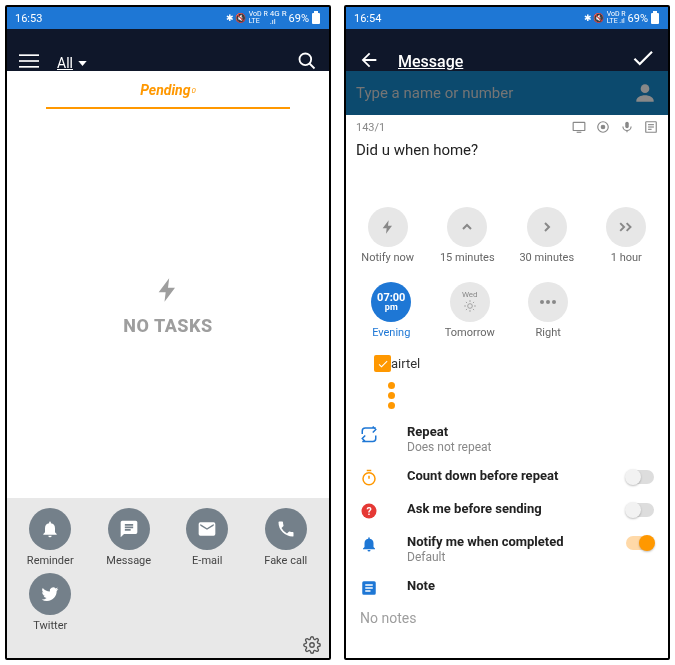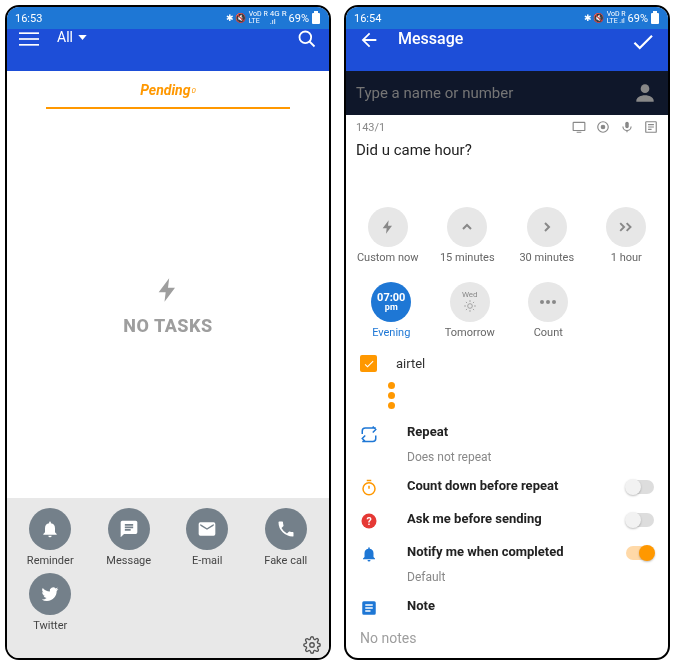--- a/index.html
+++ b/index.html
@@ -1,59 +1,59 @@
 <!DOCTYPE html>
 <html><head>
 <meta charset="utf-8">
 <style>
   *{box-sizing:border-box;margin:0;padding:0;font-family:Roboto,-apple-system,BlinkMacSystemFont,"Segoe UI",Arial,sans-serif;}
   body{background:#fff;width:675px;height:665px;display:flex;gap:13px;padding:5px;}
-  .phone{flex:1;background:#fff;border:2px solid #000;border-radius:14px;display:flex;flex-direction:column;overflow:hidden;position:relative;}
+  .phone{flex:1;background:#fff;border:2px solid #000;border-radius:2px;display:flex;flex-direction:column;overflow:hidden;position:relative;}
   .statusbar{background:#1e77d5;height:22px;color:#fff;display:flex;justify-content:space-between;align-items:center;padding:0 8px;font-size:11px;font-weight:400;}
   .status-right{display:flex;align-items:center;gap:2px;font-size:9px;}
   .status-right .pct{font-size:11px;}
-  .appbar{background:#1d4ed8;height:42px;color:#fff;display:flex;align-items:flex-start;padding:0 12px;gap:18px;}
+  .appbar{background:#0f172a;height:42px;color:#fff;display:flex;align-items:flex-end;padding:0 12px;gap:18px;text-decoration:underline;}
   .appbar .title{font-size:16px;font-weight:500;}
   .flex-spacer{flex:1;}
   svg{display:block;}
 
   
   .tabs{display:flex;background:#fff;height:38px;}
   .tab{flex:1;display:flex;align-items:center;justify-content:center;font-size:14px;font-weight:700;color:#9e9e9e;position:relative;font-style:italic;}
   .tab.active{color:#ff9800;}
   .tab.active::after{content:"";position:absolute;bottom:0;left:12%;right:12%;height:2px;background:#ff9800;}
   .tab .sup{font-size:8px;vertical-align:super;margin-left:1px;font-weight:400;}
   .left-content{flex:1;display:flex;flex-direction:column;align-items:center;justify-content:center;background:#fff;}
   .no-tasks-icon{color:#9e9e9e;margin-bottom:6px;}
   .no-tasks-text{color:#9e9e9e;font-size:18px;font-weight:800;letter-spacing:.5px;}
   .bottom-actions{background:#e8e8e8;padding:10px 4px 4px;display:flex;flex-wrap:wrap;}
   .action-item{width:25%;display:flex;flex-direction:column;align-items:center;gap:4px;font-size:11px;color:#444;margin-bottom:6px;}
   .action-circle{width:42px;height:42px;border-radius:50%;background:#74808a;display:flex;align-items:center;justify-content:center;color:#fff;}
   .gear-row{display:flex;justify-content:flex-end;padding:0 8px 4px;background:#e8e8e8;color:#555;margin-top:-6px;}
 
   
-  .recipient-row{background:#0f172a;height:44px;display:flex;align-items:center;padding:0 10px;}
+  .recipient-row{background:#0c4a6e;height:44px;display:flex;align-items:center;padding:0 10px;}
   .recipient-input{flex:1;border:none;background:transparent;font-size:15px;color:#9e9e9e;outline:none;}
   .counter-row{display:flex;align-items:center;padding:0 10px;height:24px;color:#888;font-size:11px;gap:5px;}
   .counter-row .icons{margin-left:auto;display:flex;gap:10px;}
   .msg-body{padding:2px 10px 14px;font-size:15px;color:#222;min-height:60px;}
   .time-row{display:flex;justify-content:space-around;padding:8px 2px 10px;background:#fff;}
   .time-opt{display:flex;flex-direction:column;align-items:center;font-size:11px;color:#666;gap:4px;width:25%;}
   .time-opt .circ{width:40px;height:40px;border-radius:50%;background:#e7e7e7;display:flex;align-items:center;justify-content:center;color:#888;flex-direction:column;font-size:16px;}
   .time-opt.active .circ{background:#1e77d5;color:#fff;font-size:11px;line-height:1;font-weight:700;}
   .time-opt.active{color:#1e77d5;}
   .time-opt .wed{font-size:8px;color:#888;line-height:1;}
-  .checkbox-row{display:flex;align-items:center;gap:19px;padding:6px 14px;font-size:13px;color:#333;}
+  .checkbox-row{display:flex;align-items:center;gap:0;padding:6px 28px;font-size:13px;color:#333;}
   .chk{width:17px;height:17px;background:#ff9800;display:flex;align-items:center;justify-content:center;color:#fff;border-radius:2px;}
   .three-dots{padding:4px 0 8px 42px;display:flex;flex-direction:column;gap:3px;}
   .dot{width:7px;height:7px;border-radius:50%;background:#ff9800;}
   .setting-row{display:flex;align-items:flex-start;gap:29px;padding:7px 14px;font-size:13px;color:#222;font-weight:700;}
   .setting-row .icon{width:18px;height:18px;display:flex;align-items:center;justify-content:center;flex-shrink:0;margin-top:1px;}
   .setting-row .text{flex:1;display:flex;flex-direction:column;}
-  .setting-row .sub{font-size:12px;color:#888;font-weight:400;margin-top:11px;}
+  .setting-row .sub{font-size:12px;color:#888;font-weight:400;margin-top:1px;}
   .toggle{width:28px;height:14px;border-radius:8px;background:#ddd;position:relative;flex-shrink:0;margin-top:2px;}
   .toggle::after{content:"";position:absolute;width:16px;height:16px;border-radius:50%;background:#f2f2f2;left:-1px;top:-1px;box-shadow:0 1px 2px rgba(0,0,0,.25);}
   .toggle.on{background:#ffd9a8;}
   .toggle.on::after{background:#ff9800;left:auto;right:-1px;}
   .notes{padding:6px 14px;color:#9e9e9e;font-size:14px;}
 </style>
 </head>
 <body>
 
 <div class="phone">
@@ -227,30 +227,30 @@
       <span>
           <svg width="14" height="14" viewBox="0 0 24 24" fill="none" stroke="#888" stroke-width="2">
             <rect x="3" y="3" width="18" height="18" rx="1"></rect>
             <line x1="7" y1="8" x2="17" y2="8"></line>
             <line x1="7" y1="12" x2="17" y2="12"></line>
             <line x1="7" y1="16" x2="13" y2="16"></line>
           </svg>
         </span>
     </div>
   </div>
-  <div class="msg-body">Did u came hour?</div>
+  <div class="msg-body">Did u when home?</div>
 
   <div class="time-row">
     <div class="time-opt">
       <div class="circ">
           <svg width="16" height="16" viewBox="0 0 24 24" fill="#888">
             <path d="M13 2 4 14h6l-1 8 9-12h-6z"></path>
           </svg>
         </div>
-      <span>Custom now</span>
+      <span>Notify now</span>
     </div>
     <div class="time-opt">
       <div class="circ">
           <svg width="16" height="16" viewBox="0 0 24 24" fill="none" stroke="#888" stroke-width="3">
             <path d="M6 15l6-6 6 6"></path>
           </svg>
         </div>
       <span>15 minutes</span>
     </div>
     <div class="time-opt">
@@ -299,21 +299,21 @@
       <span>Tomorrow</span>
     </div>
     <div class="time-opt">
       <div class="circ">
           <svg width="18" height="6" viewBox="0 0 18 6" fill="#888">
             <circle cx="3" cy="3" r="2"></circle>
             <circle cx="9" cy="3" r="2"></circle>
             <circle cx="15" cy="3" r="2"></circle>
           </svg>
         </div>
-      <span>Count</span>
+      <span>Right</span>
     </div>
   </div>
 
   <div class="checkbox-row">
     <div class="chk">
         <svg width="12" height="12" viewBox="0 0 24 24" fill="#fff">
           <path d="M9 16.2 4.8 12l-1.4 1.4L9 19 21 7l-1.4-1.4z"></path>
         </svg>
       </div>
     <span>airtel</span>

